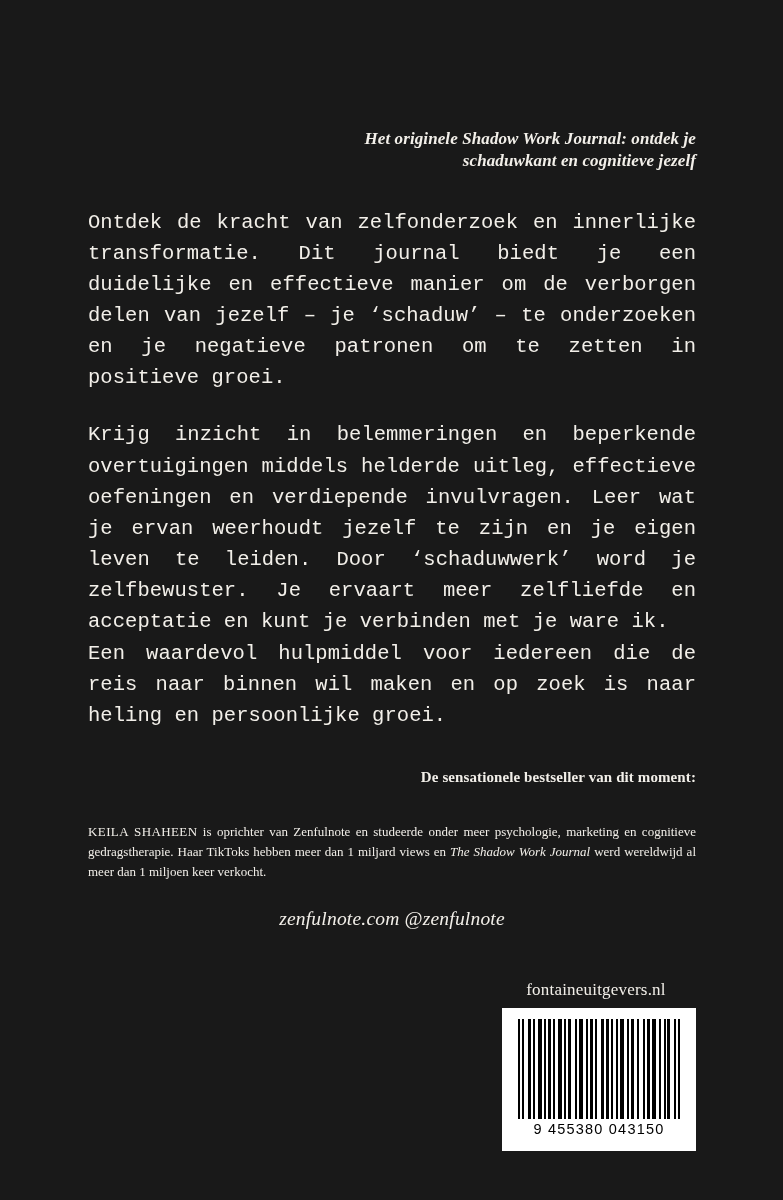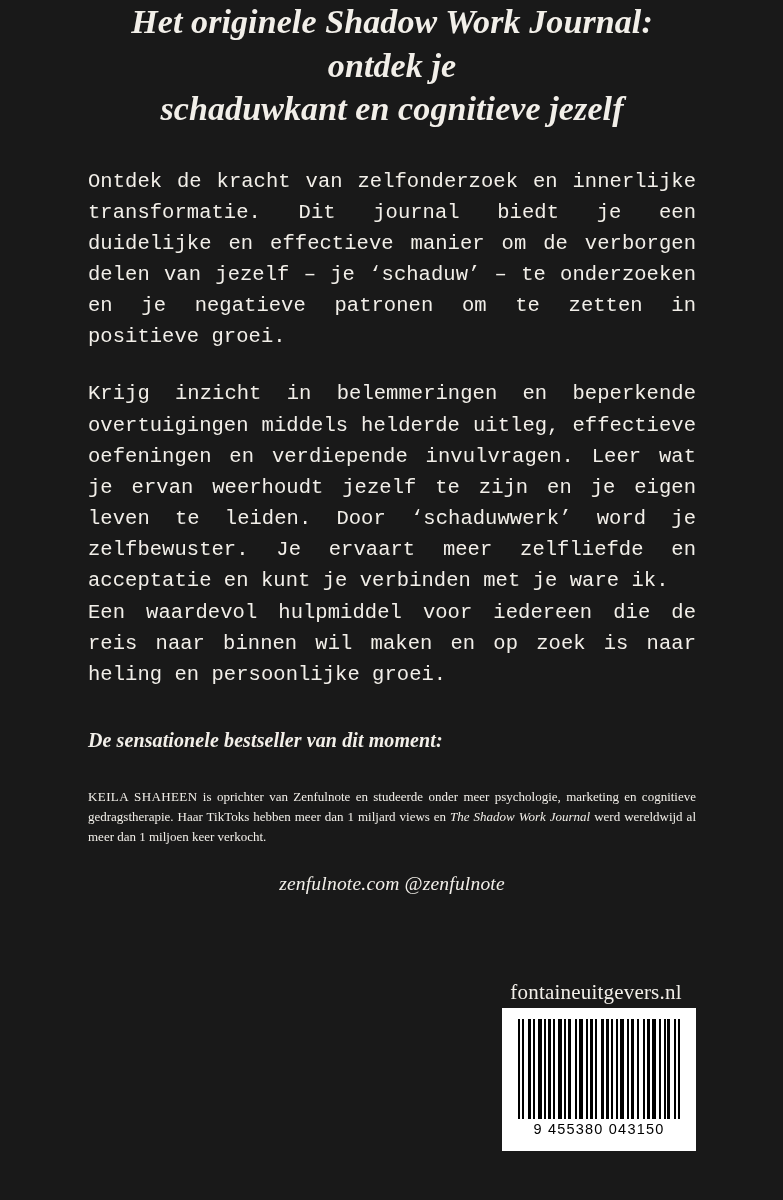--- a/index.html
+++ b/index.html
@@ -18,50 +18,50 @@
   }
   .content {
     position: absolute;
     left: 88px;
     top: 0;
     width: 608px;
     height: 1200px;
   }
   .headline {
     margin: 0;
+    padding-top: 128px;
     font-style: italic;
     font-weight: 700;
-    font-size: 34px;
+    font-size: 17px;
     line-height: 1.28;
-    text-align: center;
+    text-align: right;
     letter-spacing: 0.1px;
   }
   .headline .line {
     display: block;
   }
   .body-para {
     margin: 0;
     font-size: 20.5px;
     line-height: 1.52;
     text-align: justify;
     text-justify: inter-word;
     letter-spacing: 0.05px;
     font-family: Liberation Mono, monospace;
   }
   .para-1 { margin-top: 35px; }
   .para-2 { margin-top: 26px; }
   .para-3 { }
   .subhead {
     margin: 0;
     padding-top: 37px;
-    font-style: italic;
     font-weight: 700;
-    font-size: 20px;
+    font-size: 15px;
     line-height: 1.3;
-    text-align: left;
+    text-align: right;
     letter-spacing: 0.1px;
   }
   .subhead .line { display: block; }
   .bio {
     margin: 0;
     padding-top: 34px;
     font-size: 13px;
     line-height: 1.55;
     text-align: justify;
     text-justify: inter-word;
@@ -78,21 +78,21 @@
     font-style: italic;
     font-size: 19.5px;
     letter-spacing: 0.2px;
   }
   .publisher {
     position: absolute;
     right: 0px;
     top: 980px;
     width: 200px;
     text-align: center;
-    font-size: 21px;
+    font-size: 17px;
     letter-spacing: 0.2px;
   }
   .barcode-wrap {
     position: absolute;
     right: 0px;
     top: 1008px;
     width: 194px;
     height: 143px;
     background: #ffffff;
     padding: 0;

